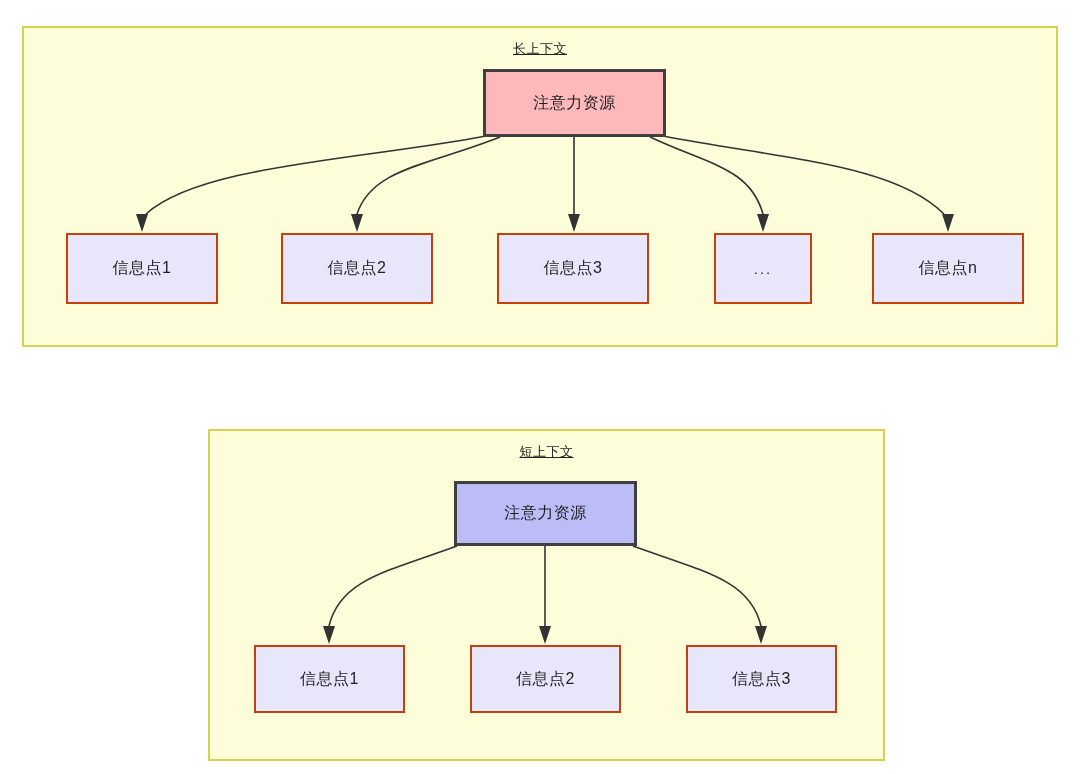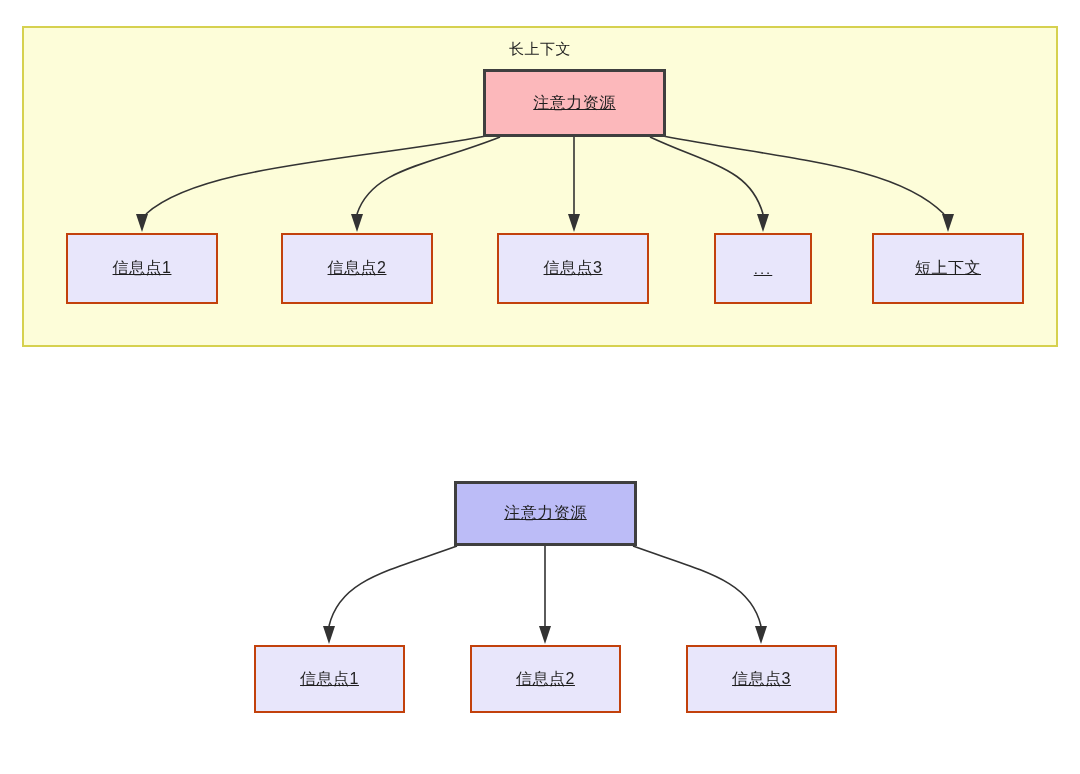--- a/index.html
+++ b/index.html
@@ -24,36 +24,36 @@
   .group-frame {
     position: absolute;
     box-sizing: border-box;
     background: #fdfdd9;
     border: 2px solid #d6d14f;
   }
   .group-title {
     position: absolute;
     width: 100%;
     text-align: center;
-    font-size: 15px;
+    font-size: 13px;
     color: #222222;
     letter-spacing: 0.5px;
     white-space: nowrap;
+    text-decoration: underline;
   }
   .node {
     position: absolute;
     box-sizing: border-box;
     display: flex;
     align-items: center;
     justify-content: center;
     font-size: 16px;
     color: #1f1f1f;
     letter-spacing: 0.5px;
     white-space: nowrap;
-    text-decoration: underline;
   }
   .node-root-pink {
     background: #fcb8bb;
     border: 3px solid #3f3f3f;
   }
   .node-root-blue {
     background: #bcbcf7;
     border: 3px solid #3f3f3f;
   }
   .node-leaf {
@@ -124,23 +124,26 @@
 
   <div class="node node-leaf" style="left:497px; top:233px; width:152px; height:71px;">
     <span>信息点3</span>
   </div>
 
   <div class="node node-leaf node-ellipsis" style="left:714px; top:233px; width:98px; height:71px;">
     <span>...</span>
   </div>
 
   <div class="node node-leaf" style="left:872px; top:233px; width:152px; height:71px;">
-    <span>短上下文</span>
+    <span>信息点n</span>
   </div>
 
+  <div class="group-frame" style="left:208px; top:429px; width:677px; height:332px;">
+    <div class="group-title" style="top:12px;">短上下文</div>
+  </div>
 
   <svg class="edges">
 
     <path d="M 457,546 C 385,572 340,580 329,626"></path>
     <polygon points="329,644 323,626 335,626"></polygon>
 
     <path d="M 545,546 L 545,626"></path>
     <polygon points="545,644 539,626 551,626"></polygon>
 
     <path d="M 633,546 C 705,572 750,580 761,626"></path>

